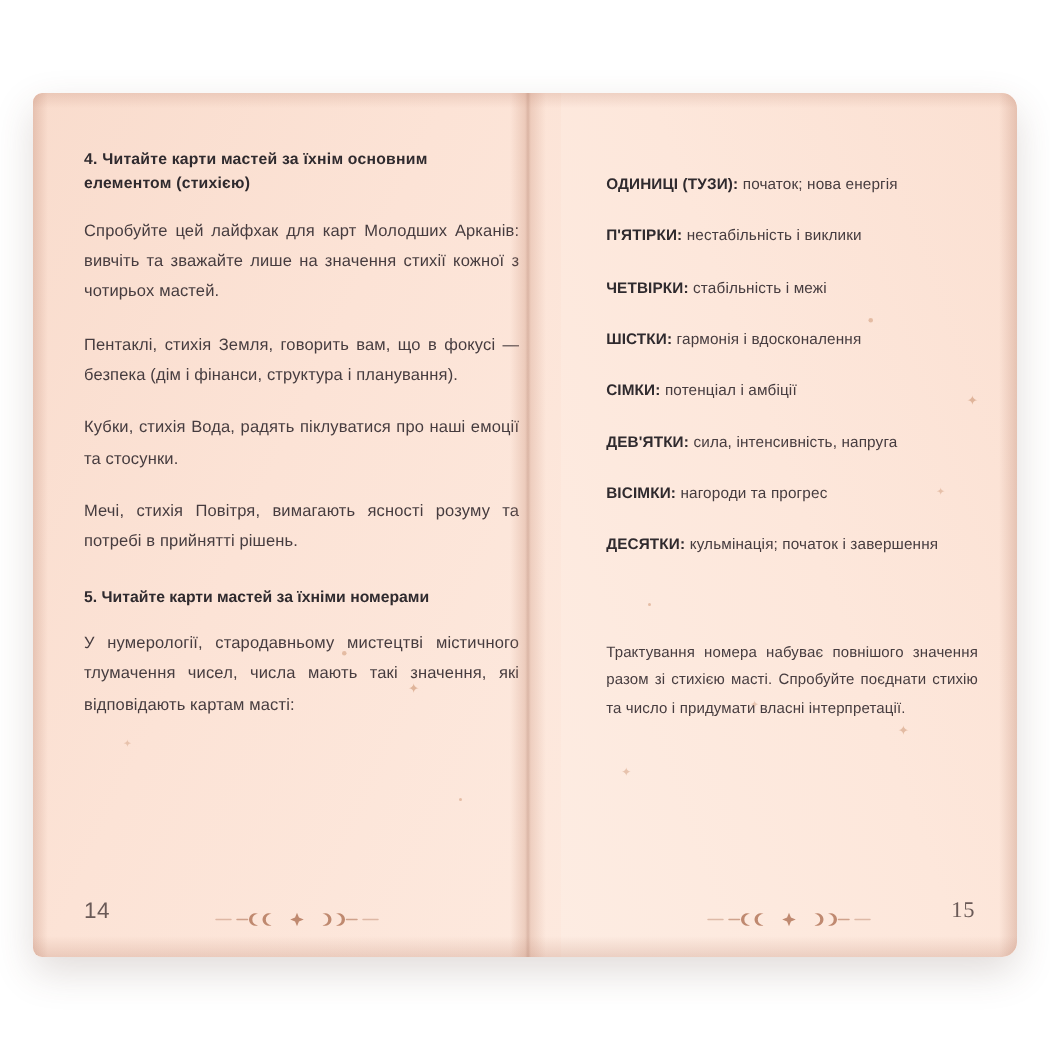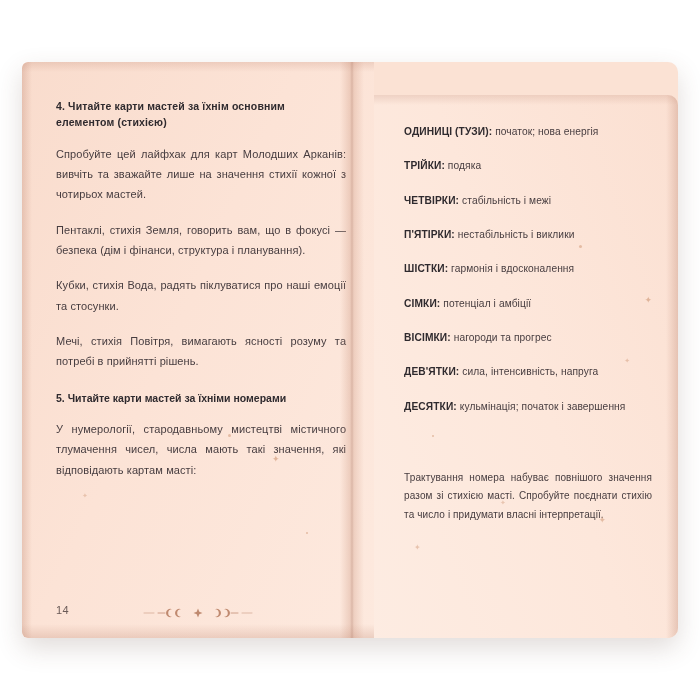--- a/index.html
+++ b/index.html
@@ -40,23 +40,22 @@
   }
   .page-left {
     width: 378px;
     background: linear-gradient(115deg, #f9dccd 0%, #fce3d6 45%, #fde9de 100%);
     padding: 36px 28px 30px 34px;
     border-radius: 6px 0 0 6px;
   }
   .page-right {
     width: 326px;
     background: linear-gradient(250deg, #fbe0d2 0%, #fde7db 48%, #fdece2 100%);
-    padding: 15px 26px 30px 30px;
+    padding: 40px 26px 30px 30px;
     border-radius: 0 10px 10px 0;
-    margin-top: 33px;
   }
   
   .gutter {
     position: absolute;
     left: 330px;
     top: 0;
     width: 24px;
     height: 100%;
     transform: translateX(-12px);
     background: linear-gradient(to right,
@@ -145,21 +144,21 @@
     letter-spacing: 0.1px;
     margin: 0;
   }
   .right-top-spacer { height: 14px; }
   .right-mid-spacer { height: 36px; }
 
   
   .pagenum {
     position: absolute;
     bottom: 22px;
-    font-size: 11px;
+    font-size: 15px;
     color: #6a5a57;
     letter-spacing: 0.4px;
   }
   .pagenum-left { left: 34px; }
   .pagenum-right { right: 28px; font-family: Liberation Serif, serif; }
 
   
   .ornament {
     position: absolute;
     bottom: 16px;
@@ -238,46 +237,42 @@
     <div class="page page-right">
 
       <div class="right-top-spacer"></div>
 
       <ul class="num-list">
         <li class="num-item">
           <span class="key">ОДИНИЦІ (ТУЗИ):</span>
           <span>початок; нова енергія</span>
         </li>
         <li class="num-item">
-          <span class="key">ТРІЙКИ:</span>
-          <span>подяка</span>
+          <span class="key">П'ЯТІРКИ:</span>
+          <span>нестабільність і виклики</span>
         </li>
         <li class="num-item">
           <span class="key">ЧЕТВІРКИ:</span>
           <span>стабільність і межі</span>
         </li>
         <li class="num-item">
-          <span class="key">П'ЯТІРКИ:</span>
-          <span>нестабільність і виклики</span>
-        </li>
-        <li class="num-item">
           <span class="key">ШІСТКИ:</span>
           <span>гармонія і вдосконалення</span>
         </li>
         <li class="num-item">
           <span class="key">СІМКИ:</span>
           <span>потенціал і амбіції</span>
         </li>
         <li class="num-item">
+          <span class="key">ДЕВ'ЯТКИ:</span>
+          <span>сила, інтенсивність, напруга</span>
+        </li>
+        <li class="num-item">
           <span class="key">ВІСІМКИ:</span>
           <span>нагороди та прогрес</span>
-        </li>
-        <li class="num-item">
-          <span class="key">ДЕВ'ЯТКИ:</span>
-          <span>сила, інтенсивність, напруга</span>
         </li>
         <li class="num-item">
           <span class="key">ДЕСЯТКИ:</span>
           <span>кульмінація;  початок і завершення</span>
         </li>
       </ul>
 
       <div class="right-mid-spacer"></div>
 
       <p class="right-note">Трактування номера набуває повнішого значення разом зі стихією масті. Спробуйте поєднати стихію та число і придумати власні інтерпретації.</p>

